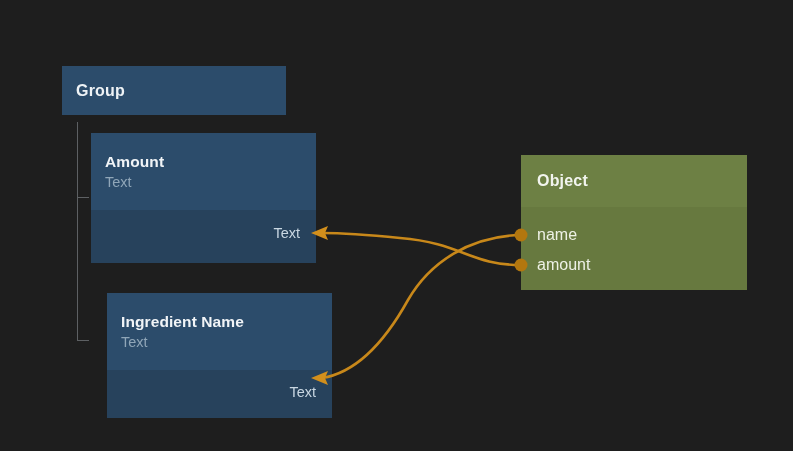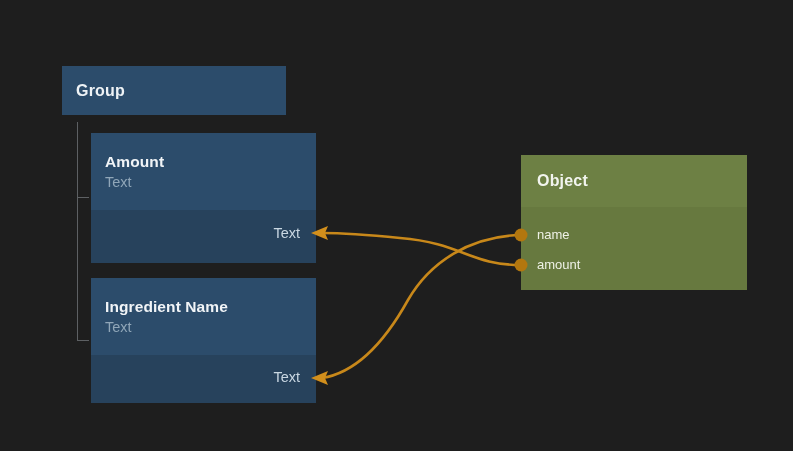--- a/index.html
+++ b/index.html
@@ -113,21 +113,21 @@
     color: #c9d7e2;
     font-size: 14.5px;
     line-height: 17px;
   }
 
   .node-amount { top: 133px; height: 130px; }
   .node-amount .node-header { height: 77px; }
   .node-amount .node-body  { height: 53px; }
   .node-amount .port-out-row { top: 15px; }
 
-  .node-ingredient { top: 278px; height: 125px; }
+  .node-ingredient { top: 293px; height: 125px; margin-left: 16px; }
   .node-ingredient .node-header { height: 77px; }
   .node-ingredient .node-body  { height: 48px; }
   .node-ingredient .port-out-row { top: 14px; }
 
   
   .object-node {
     left: 521px;
     top: 155px;
     width: 226px;
     height: 135px;
@@ -145,21 +145,21 @@
     line-height: 52px;
     letter-spacing: 0.2px;
   }
   .object-node .node-body {
     height: 83px;
     background: #67793f;
     padding-top: 13px;
   }
   .object-prop {
     color: #eef1e6;
-    font-size: 13px;
+    font-size: 16px;
     line-height: 30px;
     padding-left: 16px;
   }
 
   
   #links {
     position: absolute;
     left: 0;
     top: 0;
     width: 793px;

